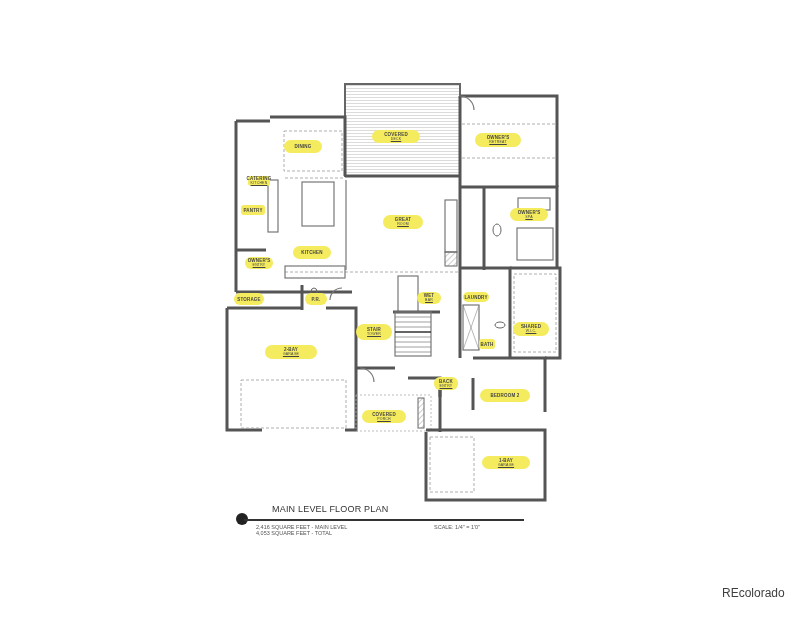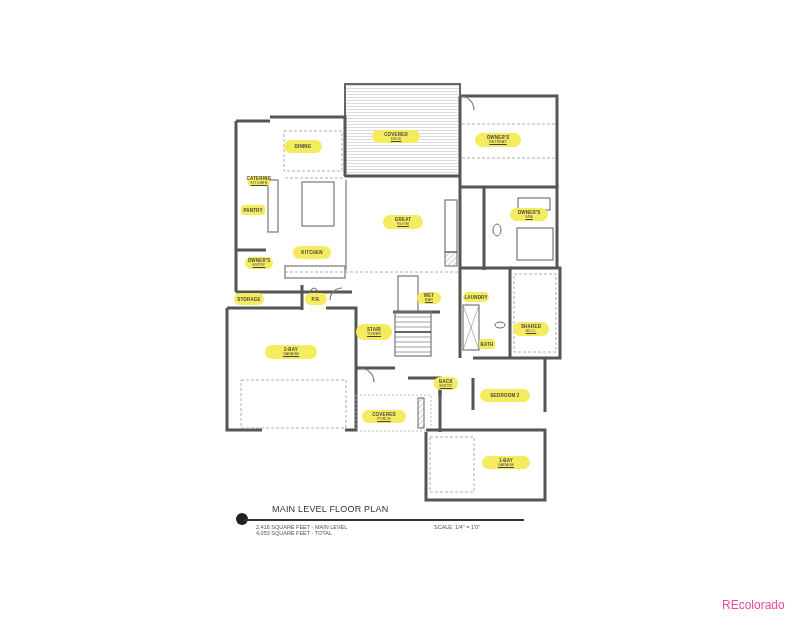--- a/index.html
+++ b/index.html
@@ -10,21 +10,21 @@
     .dash { fill:none; stroke:#999; stroke-width:0.8; stroke-dasharray:3 2; }
     .hatch { fill:url(#hatch); stroke:#666; stroke-width:1; }
     .label-pill { position:absolute; background:#f4eb5e; border-radius:14px; color:#444; font-size:4.5px; line-height:5px; text-align:center; display:flex; flex-direction:column; justify-content:center; align-items:center; font-weight:bold; letter-spacing:0.2px; }
     .label-pill .sub { font-weight:normal; font-size:3.5px; text-decoration:underline; }
     .title-dot { position:absolute; left:236px; top:513px; width:12px; height:12px; border-radius:50%; background:#222; }
     .title-main { position:absolute; left:256px; top:504px; font-size:9px; color:#333; letter-spacing:0.2px;padding-left:16px; }
     .title-rule { position:absolute; left:244px; top:519px; width:280px; height:2px; background:#333; }
     .title-sub1 { position:absolute; left:256px; top:524px; font-size:5.5px; color:#555; }
     .title-sub2 { position:absolute; left:256px; top:530px; font-size:5.5px; color:#555; }
     .title-scale { position:absolute; left:434px; top:524px; font-size:5.5px; color:#555; }
-    .watermark { position:absolute; left:722px; top:598px; font-size:12px; color:#ec4899; }
+    .watermark { position:absolute; left:722px; top:586px; font-size:12px; color:#404040; }
   </style>
 </head>
 <body>
 
 <svg id="plan" viewBox="0 0 800 618" xmlns="http://www.w3.org/2000/svg">
   <defs>
     <pattern id="hatch" width="4" height="4" patternUnits="userSpaceOnUse" patternTransform="rotate(45)">
       <line x1="0" y1="0" x2="0" y2="4" stroke="#999" stroke-width="1"></line>
     </pattern>
     <pattern id="deckLines" width="4" height="3" patternUnits="userSpaceOnUse">

